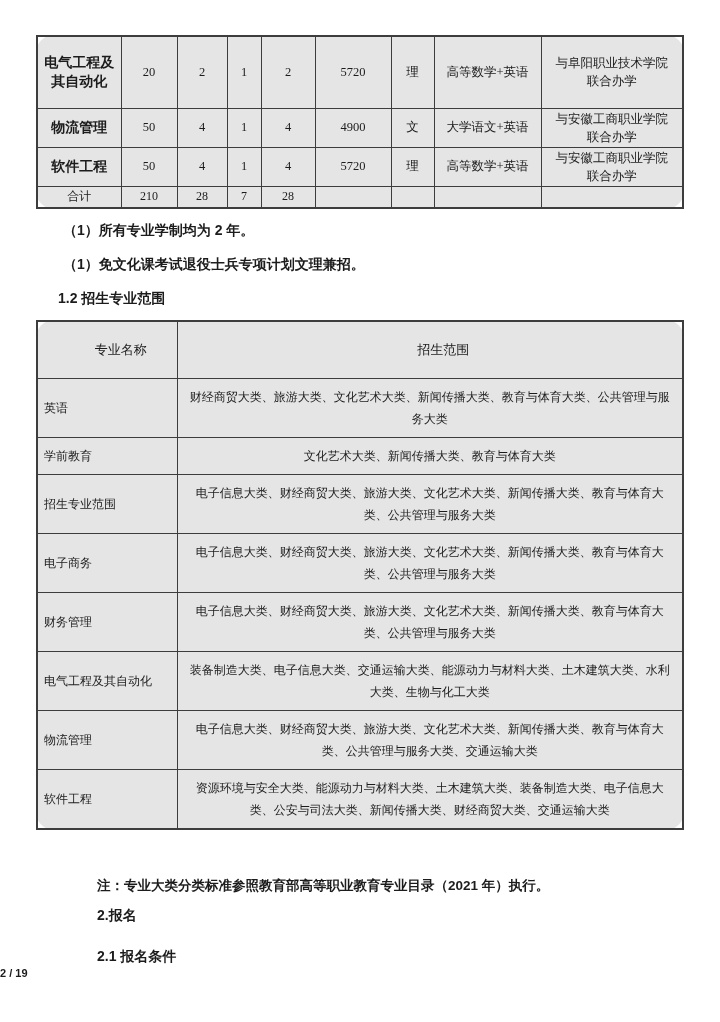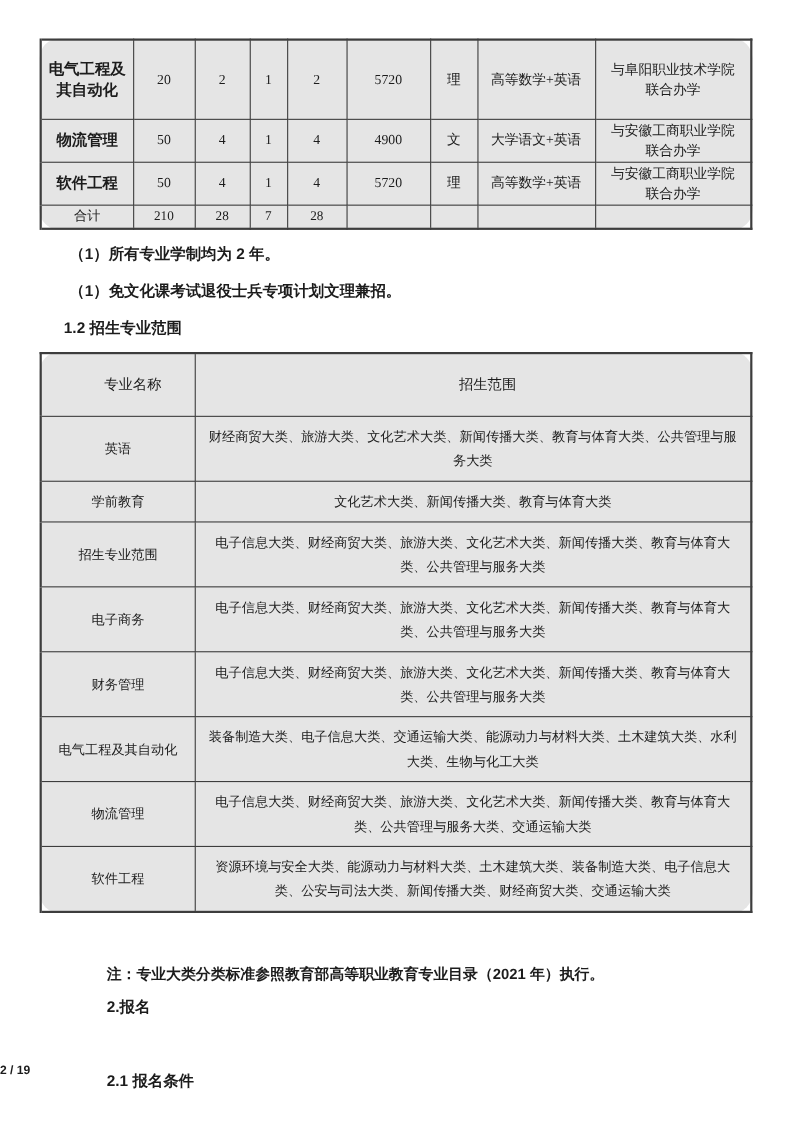--- a/index.html
+++ b/index.html
@@ -28,33 +28,33 @@
   #plan-table tr.r1{height:72px;}
   #plan-table tr.r2,#plan-table tr.r3{height:38px;}
   #plan-table tr.total{height:22px;padding-left:19px;}
   #plan-table tr.total td{font-size:12px;font-weight:normal;font-family:"Liberation Serif","DejaVu Serif",serif;}
   #plan-table .partner{padding:1px 12px;line-height:18px;}
   
   #scope-table{top:320px;font-size:12px;}
   #scope-table th{
     height:54px;font-weight:normal;font-size:13px;text-align:center;padding-left:28px;
   }
-  #scope-table td.major-col{text-align:center;padding:7px 6px;line-height:20px;}
+  #scope-table td.major-col{padding:7px 6px;line-height:20px;}
   #scope-table td.scope-col{text-align:center;padding:7px 12px;line-height:22px;}
   
   .txt{position:absolute;white-space:nowrap;}
   .bold-sans{
     font-family:"Liberation Sans","DejaVu Sans",sans-serif;font-weight:bold;
   }
   #note-1{left:63px;top:222px;font-size:14px;}
   #note-2{left:63px;top:256px;font-size:14px;}
   #heading-1-2{left:58px;top:290px;font-size:14px;text-align:center;}
   #footnote{left:97px;top:877px;font-size:13.5px;}
   #heading-2{left:97px;top:907px;font-size:14px;}
-  #heading-2-1{left:97px;top:974px;font-size:14px;}
+  #heading-2-1{left:97px;top:948px;font-size:14px;}
   #page-number{
     left:0;top:967px;width:690px;font-size:11px;
     font-family:"Liberation Sans","DejaVu Sans",sans-serif;font-weight:bold;
   }
 </style>
 </head>
 <body>
 
 <table id="plan-table" class="doc-table outer">
   <colgroup>

